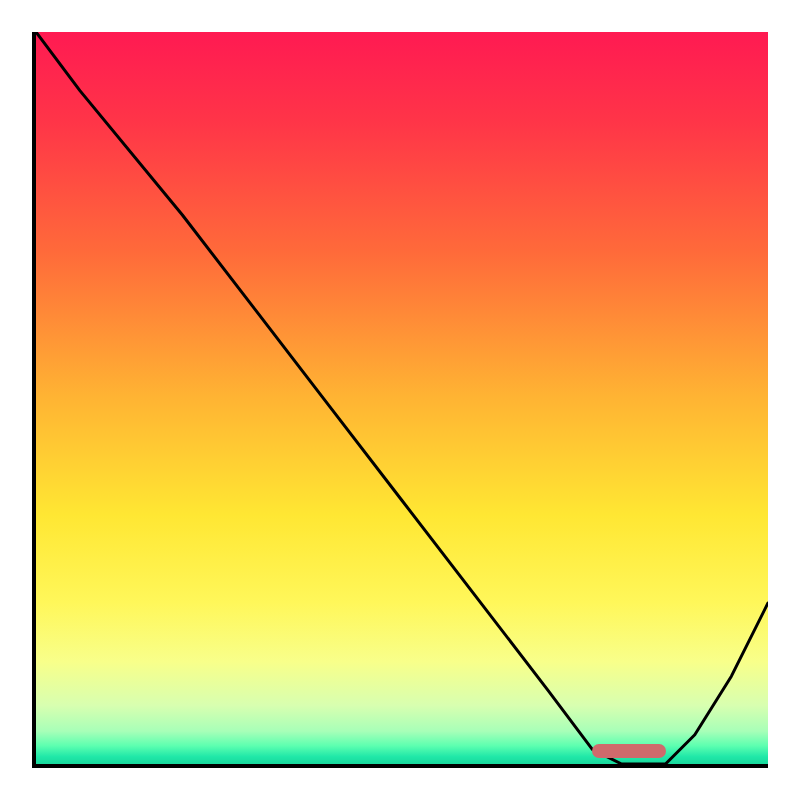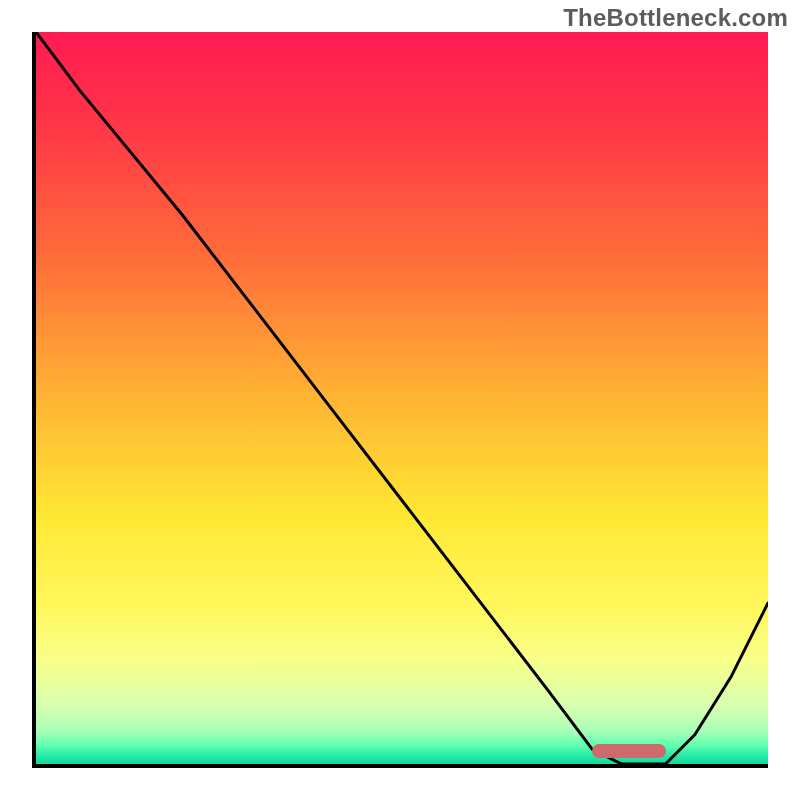--- a/index.html
+++ b/index.html
@@ -57,21 +57,20 @@
     height: 14px;
     border-radius: 8px;
     background: #cf6a6c;
   }
 </style>
 </head>
 <body>
 
 <div class="container">
 
-  <div class="watermark">TheBottleneck.com</div>
 
   <div class="plot-frame"></div>
 
   <div class="plot-area">
 
     <svg id="bg-svg" viewBox="0 0 732 732" preserveAspectRatio="none">
       <defs>
         <linearGradient id="heat" x1="0" y1="0" x2="0" y2="1">
             <stop offset="0%" stop-color="#ff1a52"></stop>
             <stop offset="12%" stop-color="#ff3448"></stop>

